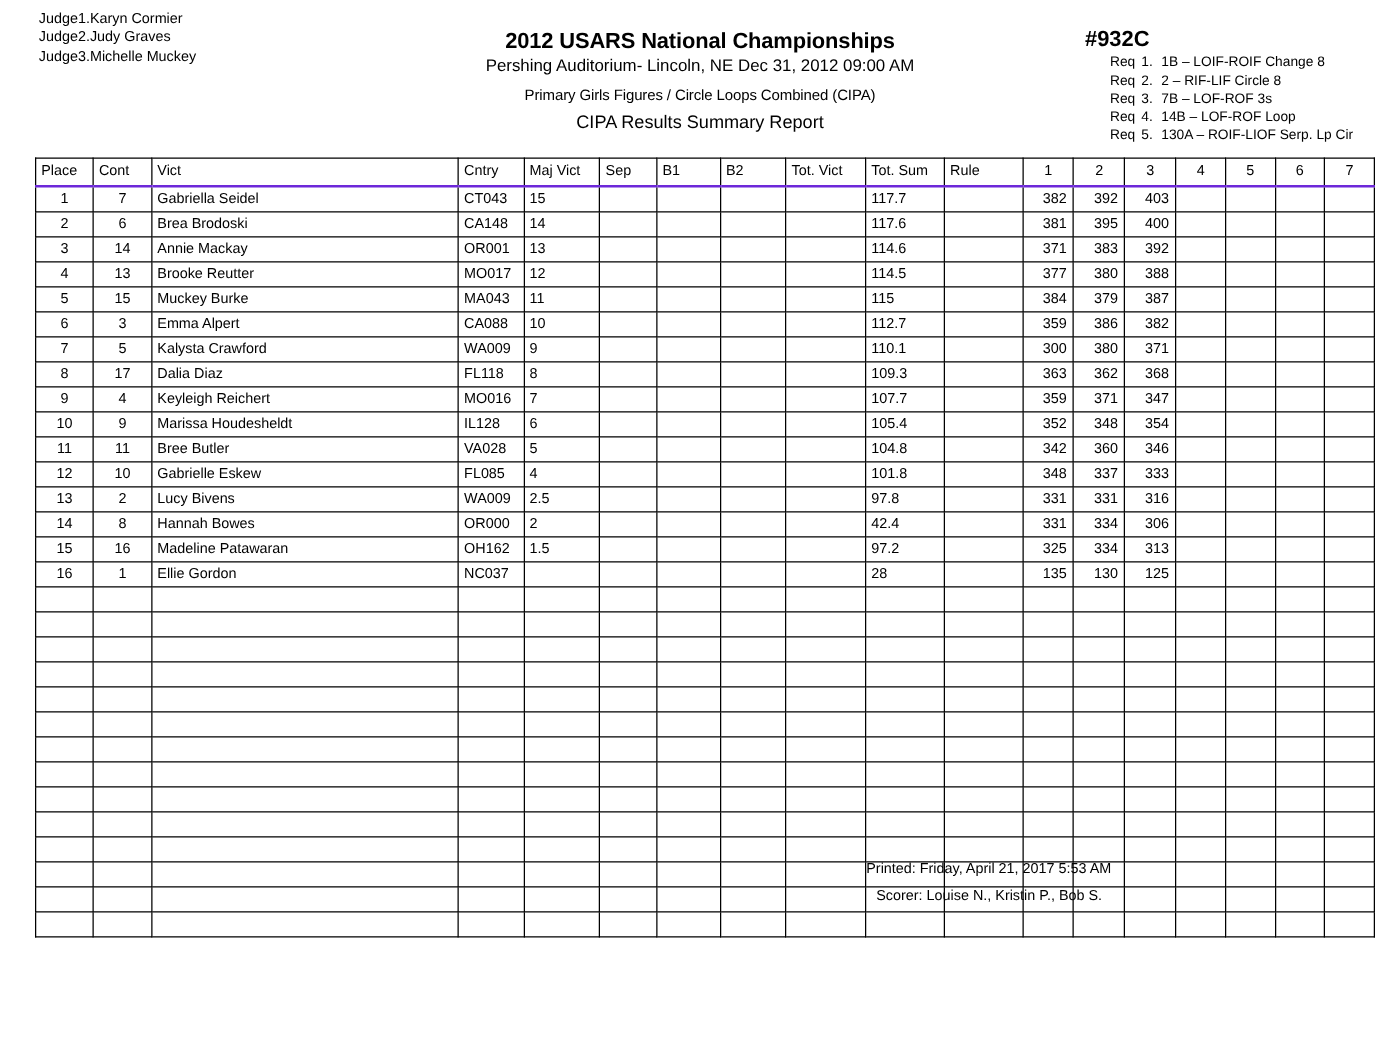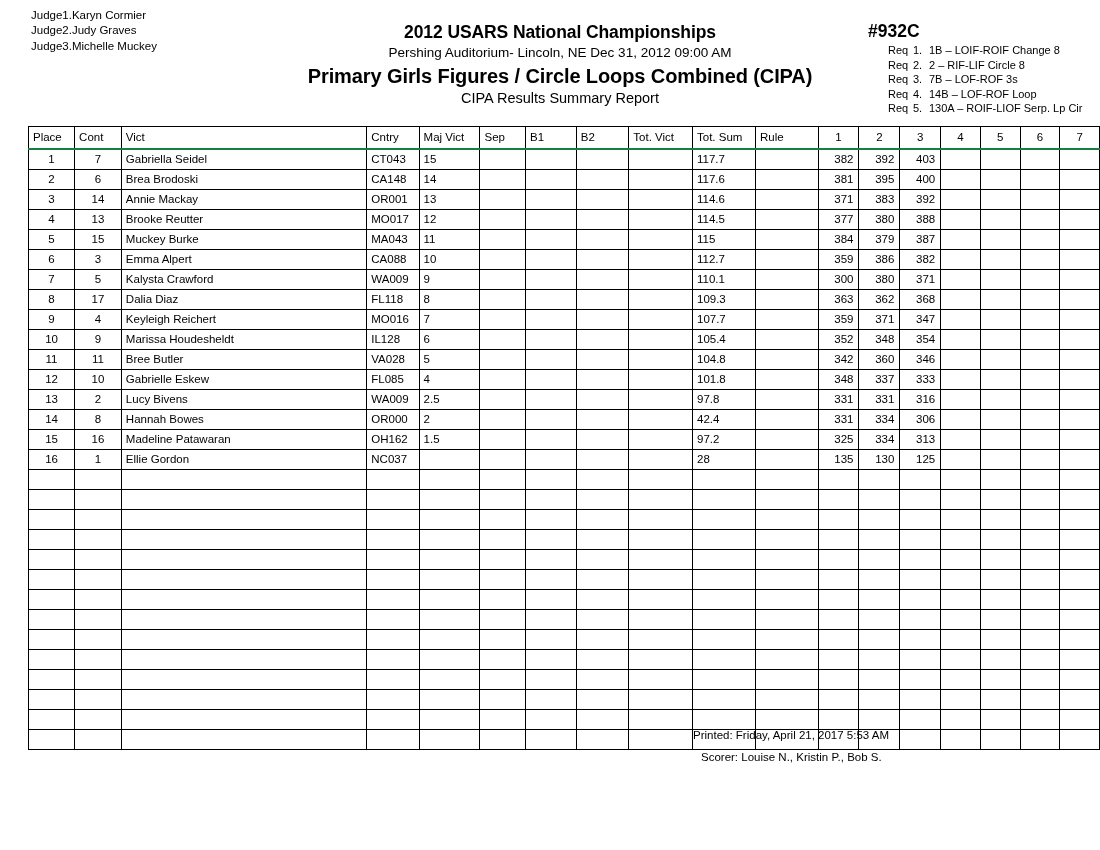--- a/index.html
+++ b/index.html
@@ -42,22 +42,22 @@
     font-weight: bold;
     line-height: 21px;
     letter-spacing: -0.1px;
   }
   #venue-line {
     font-size: 13.5px;
     line-height: 18px;
     margin-top: 1px;
   }
   #category-title {
-    font-size: 20px;
-    font-weight: bold;
+    font-size: 12px;
+    font-weight: normal;
     line-height: 24px;
     margin-top: 2px;
     letter-spacing: -0.1px;
   }
   #report-subtitle {
     font-size: 14.5px;
     line-height: 19px;
     margin-top: 1px;
   }
 
@@ -102,21 +102,21 @@
     padding: 0 0 0 4px;
     font-weight: normal;
     text-align: left;
     overflow: hidden;
     white-space: nowrap;
     vertical-align: middle;
     line-height: 17px;
   }
   #results-table thead th {
     height: 21px;
-    border-bottom: 2px solid #15803d;
+    border-bottom: 2px solid #6d28d9;
   }
   #results-table tbody tr:first-child td {
     border-top: none;
   }
   .c-place   { width: 42px; text-align: center !important; padding-left: 0 !important; }
   .c-cont    { width: 43px; text-align: center !important; padding-left: 0 !important; }
   .c-name    { width: 250px; }
   .c-cntry   { width: 48px; }
   .c-majvict { width: 57px; }
   .c-sep     { width: 42px; }
@@ -127,21 +127,21 @@
   .c-rule    { width: 60px; }
   .c-judge   { width: 36px; text-align: right !important; padding: 0 5px 0 0 !important; }
   thead .c-place, thead .c-cont { text-align: left !important; padding-left: 4px !important; }
   thead .c-judge { text-align: center !important; padding: 0 !important; }
   td.c-name { padding-left: 6px; }
 
   
   #footer {
     position: absolute;
     left: 693px;
-    top: 724px;
+    top: 684px;
     font-size: 11.5px;
     line-height: 22px;
     white-space: nowrap;
   }
   #footer .scorer-line { padding-left: 8px; }
 </style>
 </head>
 <body>
 
 <div id="judges">

